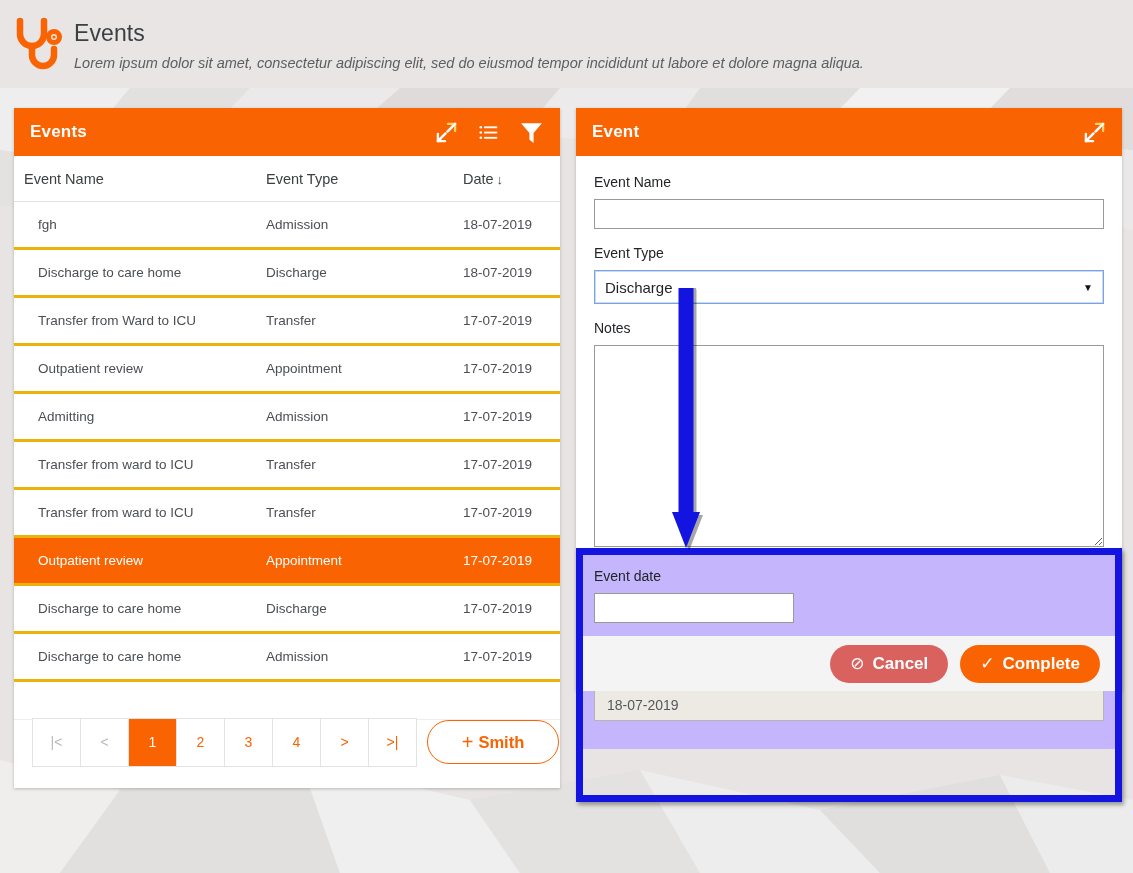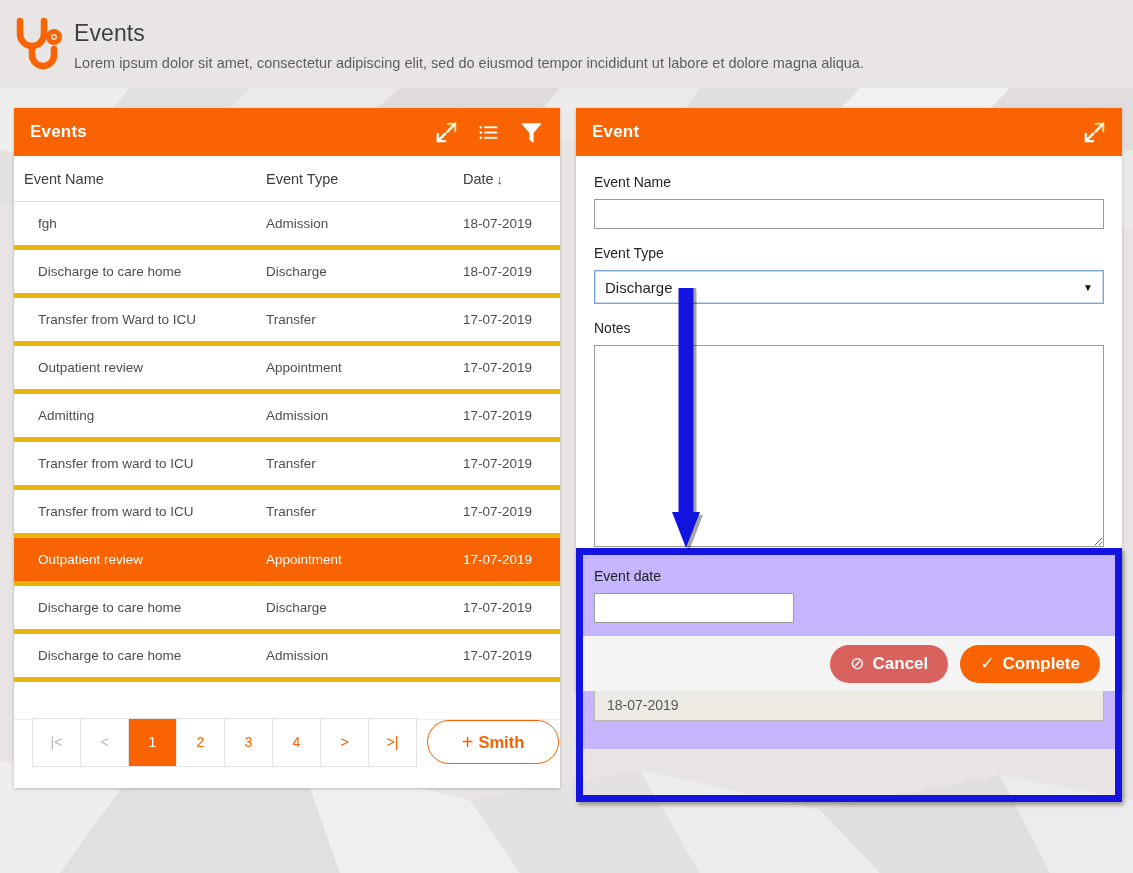--- a/index.html
+++ b/index.html
@@ -47,20 +47,21 @@
     color: #3c4043;
     font-weight: 400;
     letter-spacing: .1px;
   }
   .app-sub {
     position: absolute;
     left: 74px; top: 55px;
     font-size: 14.5px;
     color: #5b5f63;
     white-space: nowrap;
+    font-style: italic;
   }
 
   
   .panel {
     position: absolute;
     background: #ffffff;
     box-shadow: 0 1px 3px rgba(0,0,0,.22);
     z-index: 3;
   }
   .panel-head {
@@ -88,21 +89,21 @@
     height: 46px;
     align-items: center;
     border-bottom: 1px solid #e0e0e0;
     background: #fff;
   }
   .tbl-head .col { font-size: 14.5px; color: #3c4043; }
   .row {
     display: flex;
     height: 48px;
     align-items: center;
-    border-bottom: 5px solid #eab308;
+    border-bottom: 3px solid #eab308;
     cursor: pointer;
   }
   .row .col { font-size: 13.5px; color: #4a4f55; }
   .row.selected { background: #f96302; }
   .row.selected .col { color: #ffffff; font-weight: 500; }
 
   .col.c-name { width: 252px; padding-left: 24px; }
   .col.c-type { width: 165px; }
   .col.c-date { width: 126px; text-align: right; padding-right: 25px; }
   .tbl-head .col.c-name { padding-left: 10px; }

